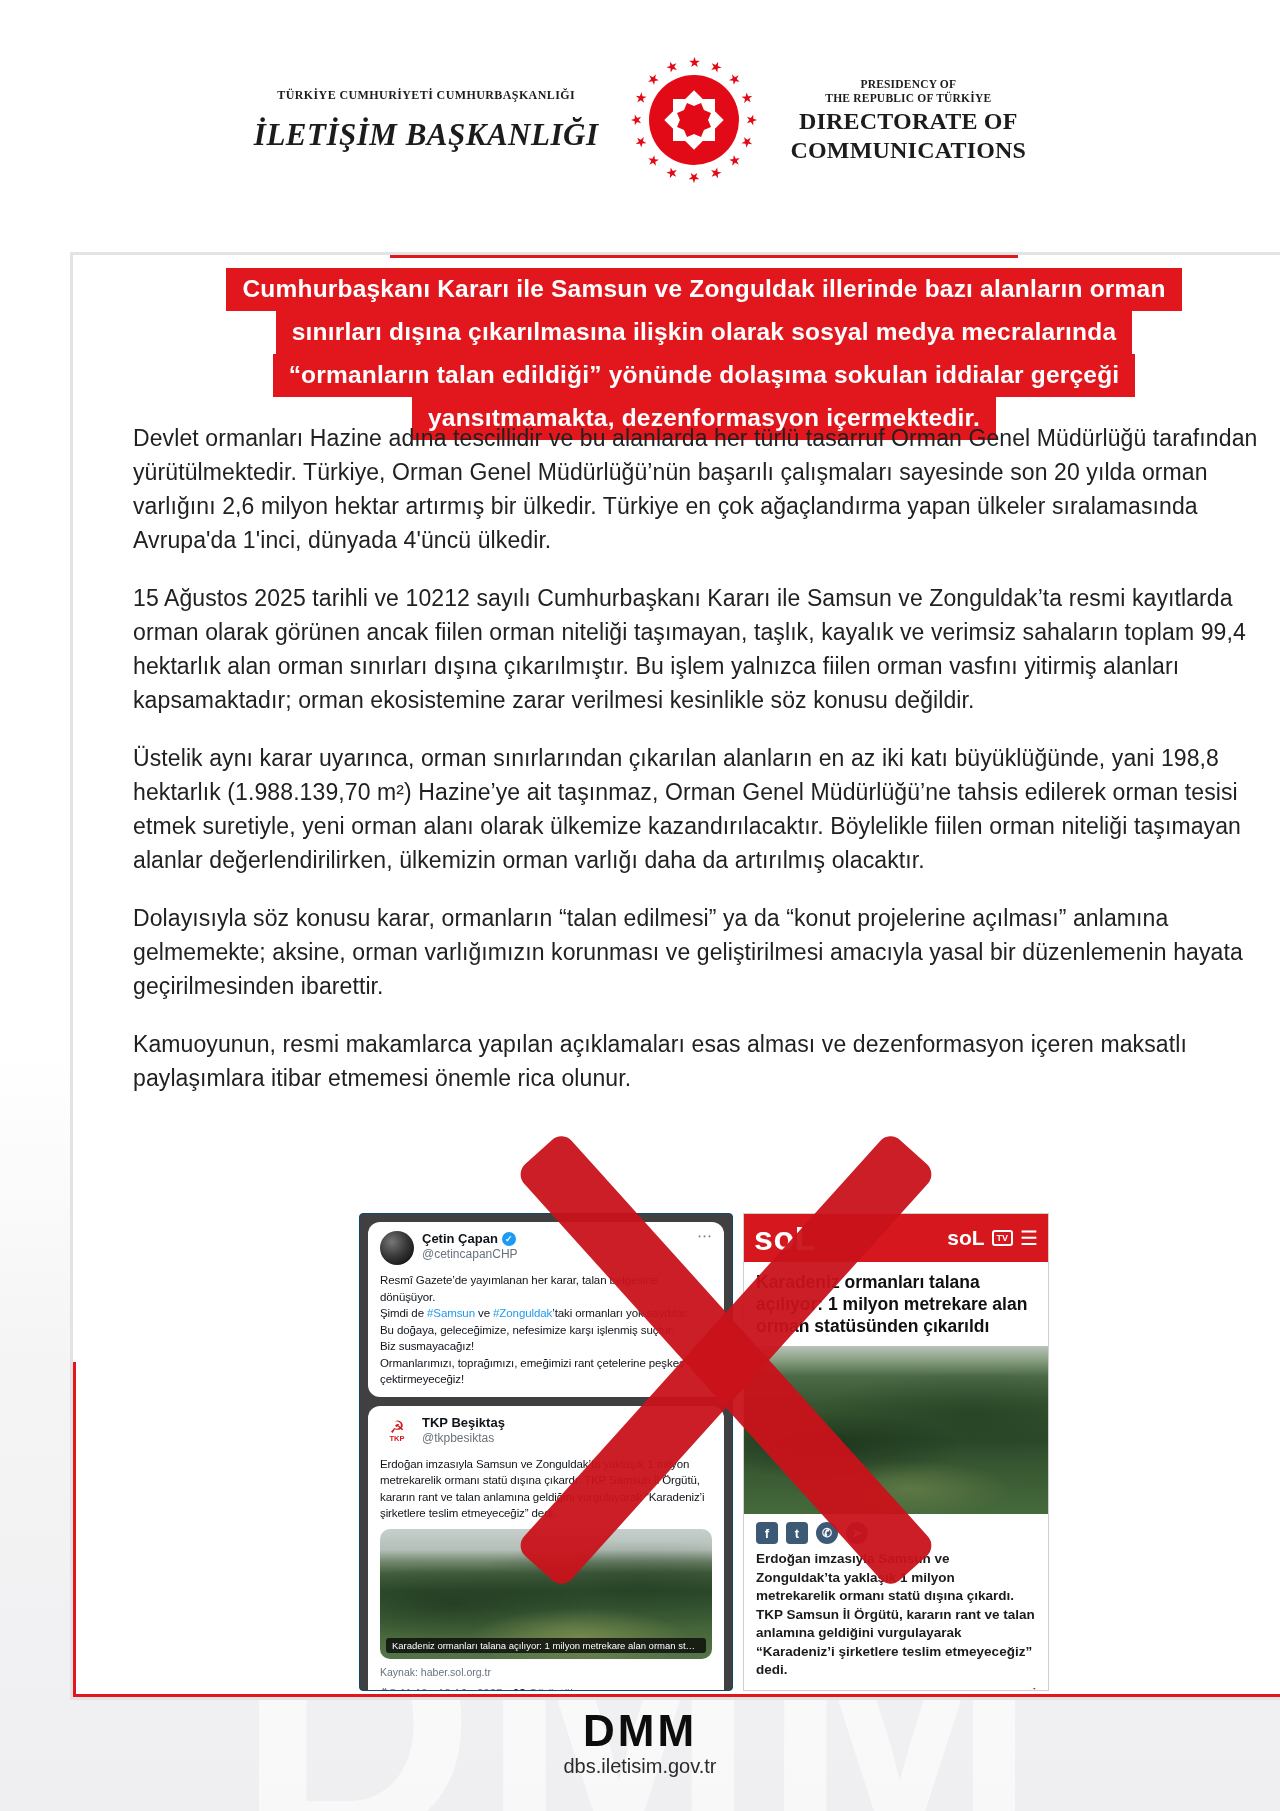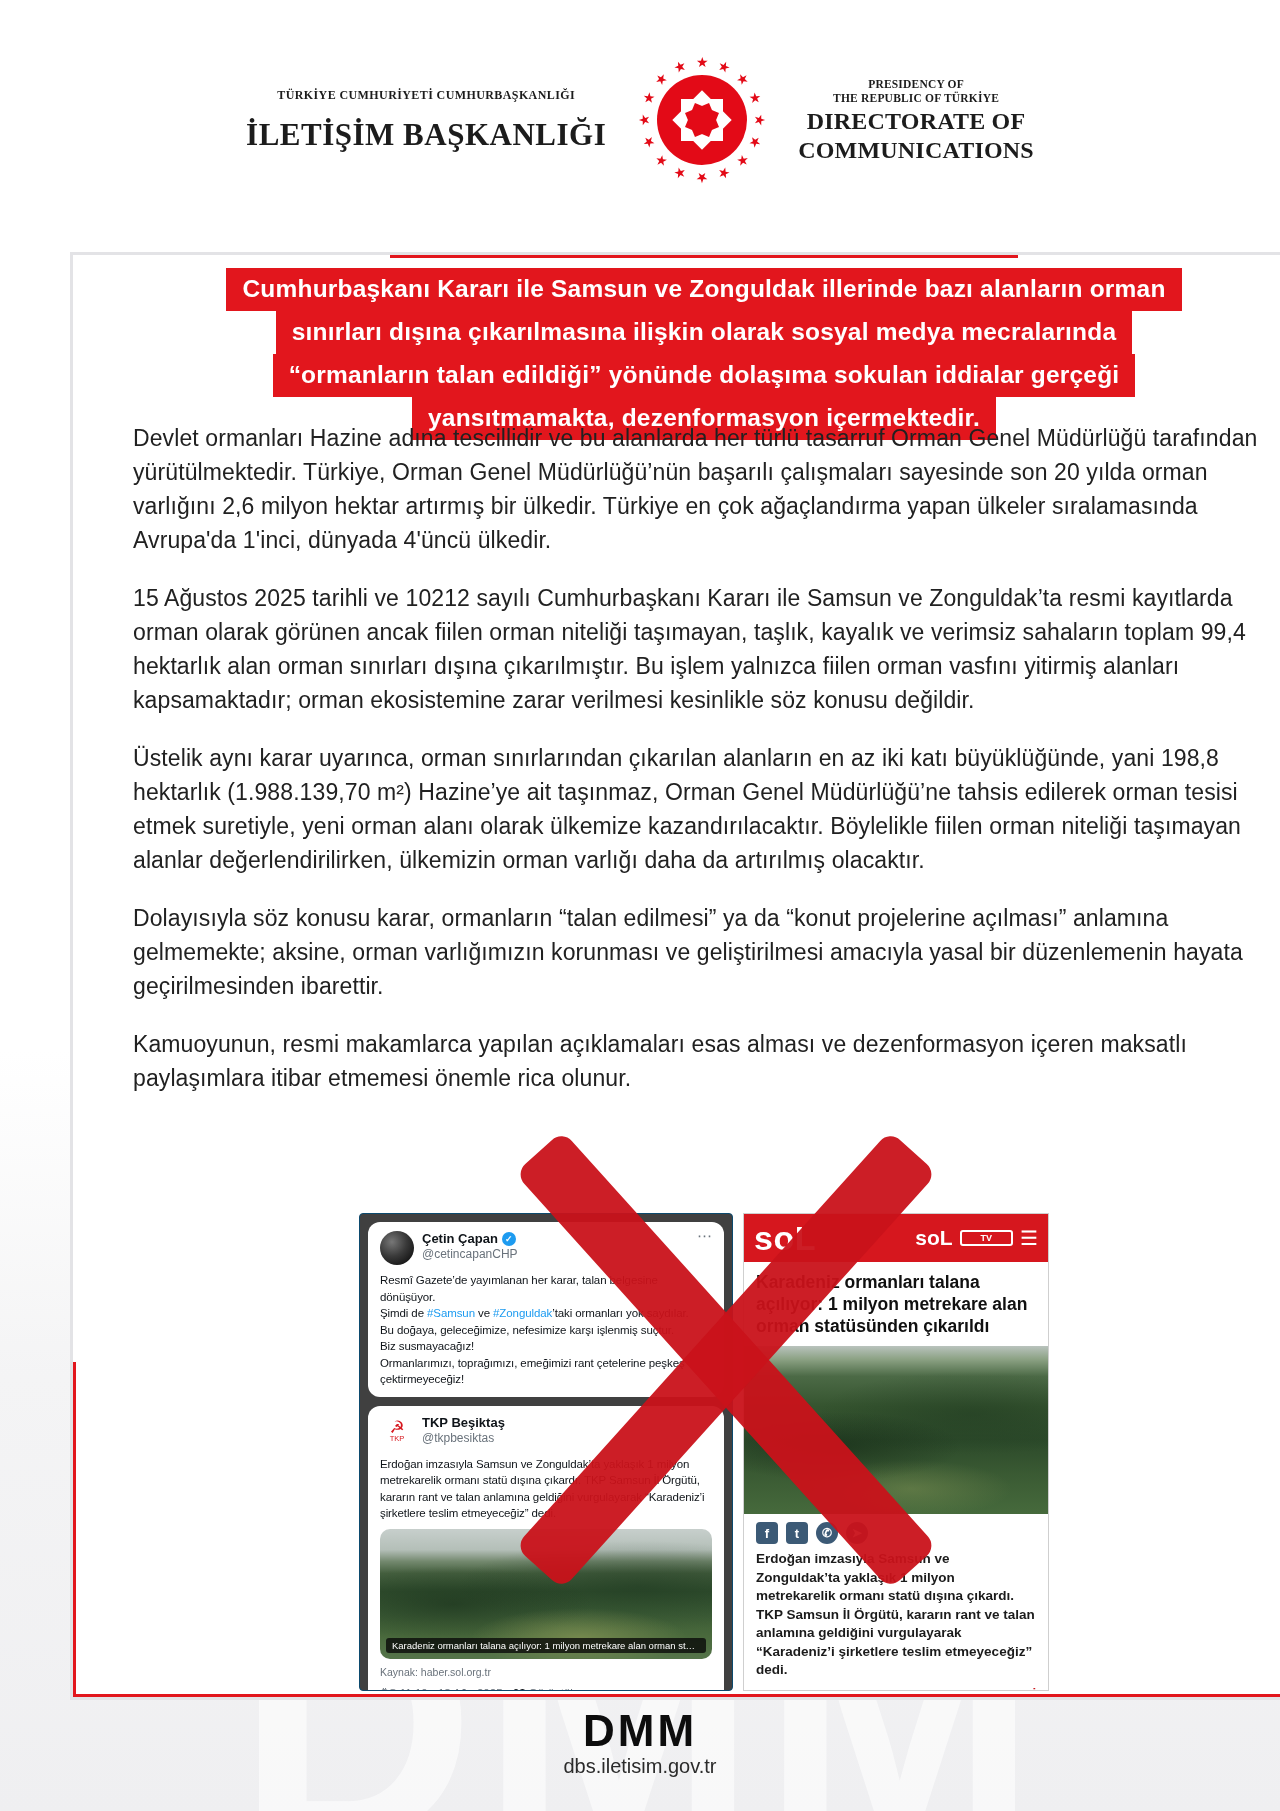--- a/index.html
+++ b/index.html
@@ -9,21 +9,21 @@
   
   .wm-seal{position:absolute;top:610px;left:880px;width:470px;height:470px;border-radius:50%;
            border:62px solid #f6f6f8;z-index:0;pointer-events:none;}
   .wm-seal::after{content:"";position:absolute;inset:50px;border-radius:50%;border:40px solid #f8f8fa;}
   .wm-dmm{position:absolute;bottom:-78px;left:0;right:0;text-align:center;z-index:1;pointer-events:none;
           font-weight:900;font-size:330px;line-height:1;letter-spacing:6px;color:#ffffff;opacity:.6;}
   
   .hdr{position:absolute;top:54px;left:0;right:0;display:flex;align-items:center;justify-content:center;gap:30px;z-index:2;}
   .h-left{text-align:center;color:#1c1c1c;}
   .h-l1{font-family:"Liberation Serif",serif;font-weight:700;font-size:12px;letter-spacing:.4px;}
-  .h-l2{font-family:"Liberation Serif",serif;font-weight:700;font-size:31px;letter-spacing:.5px;margin-top:14px;}
+  .h-l2{font-family:"Liberation Serif",serif;font-weight:700;font-size:31px;letter-spacing:.5px;margin-top:14px;font-style:italic;}
   .h-right{text-align:center;color:#1c1c1c;}
   .h-r-s{font-family:"Liberation Serif",serif;font-weight:700;font-size:11.5px;line-height:14px;letter-spacing:.2px;}
   .h-r-l{font-family:"Liberation Serif",serif;font-weight:700;font-size:24px;line-height:25px;margin-top:4px;letter-spacing:.2px;}
   
   .emblem{position:relative;width:132px;height:132px;flex:0 0 132px;}
   .e-ring span{position:absolute;left:50%;top:50%;color:#e30a17;font-size:14px;line-height:1;}
   .e-ring span:nth-child(1){transform:translate(-50%,-50%) rotate(0deg) translateY(-58px);}
   .e-ring span:nth-child(2){transform:translate(-50%,-50%) rotate(22.5deg) translateY(-58px);}
   .e-ring span:nth-child(3){transform:translate(-50%,-50%) rotate(45deg) translateY(-58px);}
   .e-ring span:nth-child(4){transform:translate(-50%,-50%) rotate(67.5deg) translateY(-58px);}
@@ -66,21 +66,21 @@
   .shots{position:absolute;top:958px;left:0;right:0;height:480px;display:flex;justify-content:center;gap:10px;}
   .shot-left{width:374px;height:478px;background:#404040;border:1px solid #0c4a6e;border-radius:4px;
              padding:8px;box-sizing:border-box;overflow:hidden;}
   .tweet{background:#fff;border-radius:12px;padding:9px 12px;}
   .t-head{display:flex;align-items:flex-start;}
   .avatar{width:34px;height:34px;border-radius:50%;flex:0 0 34px;}
   .av-dark{background:radial-gradient(circle at 35% 32%,#777 0%,#3a3a3a 45%,#161616 80%);}
   .av-tkp{width:34px;height:34px;flex:0 0 34px;border-radius:4px;background:#fff;display:flex;flex-direction:column;
           align-items:center;justify-content:center;color:#d6171e;}
   .av-tkp .hs{font-size:17px;line-height:15px;}
-  .av-tkp .tkp{font-weight:400;font-size:7.5px;line-height:8px;}
+  .av-tkp .tkp{font-weight:700;font-size:7.5px;line-height:8px;}
   .t-id{margin-left:8px;flex:1;min-width:0;}
   .t-name{font-weight:700;font-size:13px;color:#0f1419;display:flex;align-items:center;gap:4px;}
   .vbadge{width:14px;height:14px;border-radius:50%;background:#1d9bf0;color:#fff;font-size:9px;
           display:inline-flex;align-items:center;justify-content:center;}
   .t-handle{font-size:12px;color:#69727b;margin-top:1px;}
   .t-more{color:#69727b;font-size:15px;line-height:10px;}
   .t-body{margin-top:7px;font-size:11.5px;line-height:16.5px;color:#0f1419;letter-spacing:-.1px;}
   .tag{color:#1d9bf0;}
   .t-img{position:relative;height:130px;border-radius:10px;margin-top:7px;overflow:hidden;}
   .t-caption{position:absolute;bottom:6px;left:6px;right:6px;background:rgba(8,8,8,.78);color:#fff;
@@ -91,21 +91,21 @@
   .forest-t{background:
      radial-gradient(ellipse 150px 42px at 60% 84%, rgba(152,162,92,.55), transparent 72%),
      radial-gradient(ellipse 200px 55px at 22% 58%, rgba(14,34,18,.45), transparent 70%),
      radial-gradient(ellipse 260px 65px at 78% 44%, rgba(20,45,25,.4), transparent 70%),
      linear-gradient(180deg,#c7cfcc 0%,#b4bfb8 16%,#73886e 25%,#45603f 34%,#32502f 48%,#3c5c36 64%,#49693c 82%,#55744a 100%);}
   .shot-right{width:306px;height:478px;background:#fff;border:1px solid #cfcfcf;box-sizing:border-box;overflow:hidden;}
   .sol-head{height:48px;background:#d6171e;display:flex;align-items:center;padding:0 10px;box-sizing:border-box;}
   .sol-logo{color:#fff;font-weight:900;font-size:34px;letter-spacing:.5px;line-height:44px;}
   .sol-right{margin-left:auto;display:flex;align-items:center;gap:7px;color:#fff;}
   .soltv{font-weight:900;font-size:21px;}
-  .tvbox{border:2px solid #fff;border-radius:3px;font-weight:700;font-size:9px;padding:1px 19px;line-height:10px;}
+  .tvbox{border:2px solid #fff;border-radius:3px;font-weight:700;font-size:9px;padding:1px 3px;line-height:10px;}
   .menu{font-size:20px;line-height:20px;}
   .sol-headline{font-weight:700;font-size:17.5px;line-height:22px;color:#101010;padding:9px 12px;margin:0;}
   .forest-n{height:168px;background:
      radial-gradient(ellipse 180px 50px at 30% 60%, rgba(12,30,15,.45), transparent 70%),
      radial-gradient(ellipse 220px 60px at 75% 40%, rgba(25,50,28,.4), transparent 70%),
      radial-gradient(ellipse 140px 40px at 55% 85%, rgba(140,155,90,.4), transparent 72%),
      linear-gradient(180deg,#b9c3bd 0%,#8ba183 8%,#4c6a46 18%,#35542f 36%,#2c4a2a 56%,#3a5a33 76%,#466a3c 100%);}
   .share-row{display:flex;gap:8px;padding:8px 12px 4px;}
   .sicon{width:22px;height:22px;display:flex;align-items:center;justify-content:center;
          color:#fff;font-size:13px;font-weight:700;background:#3c5a76;}

